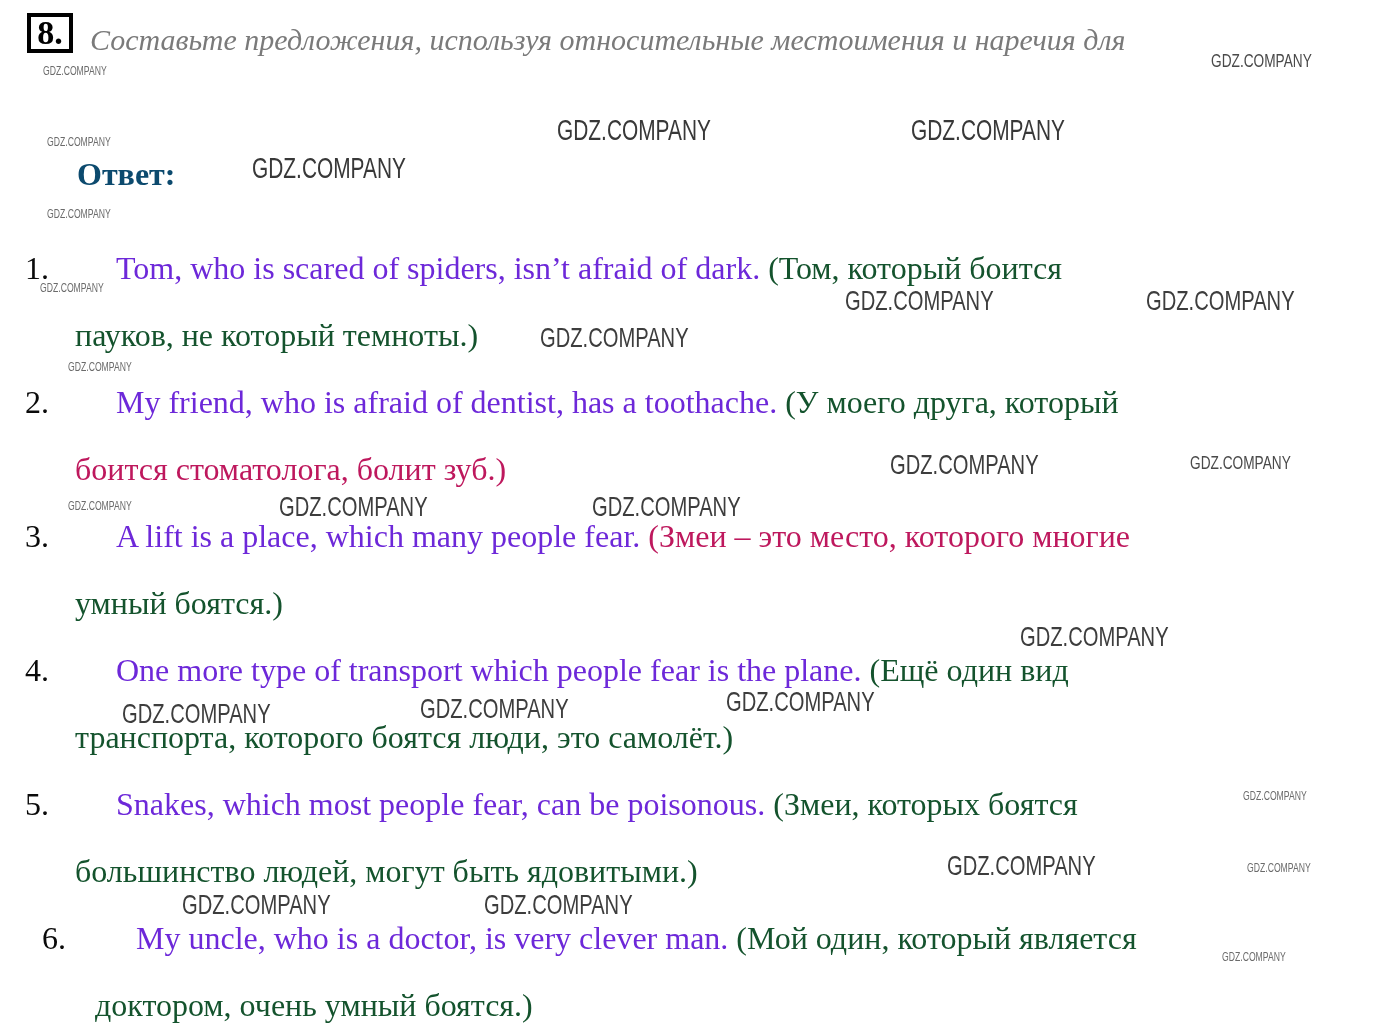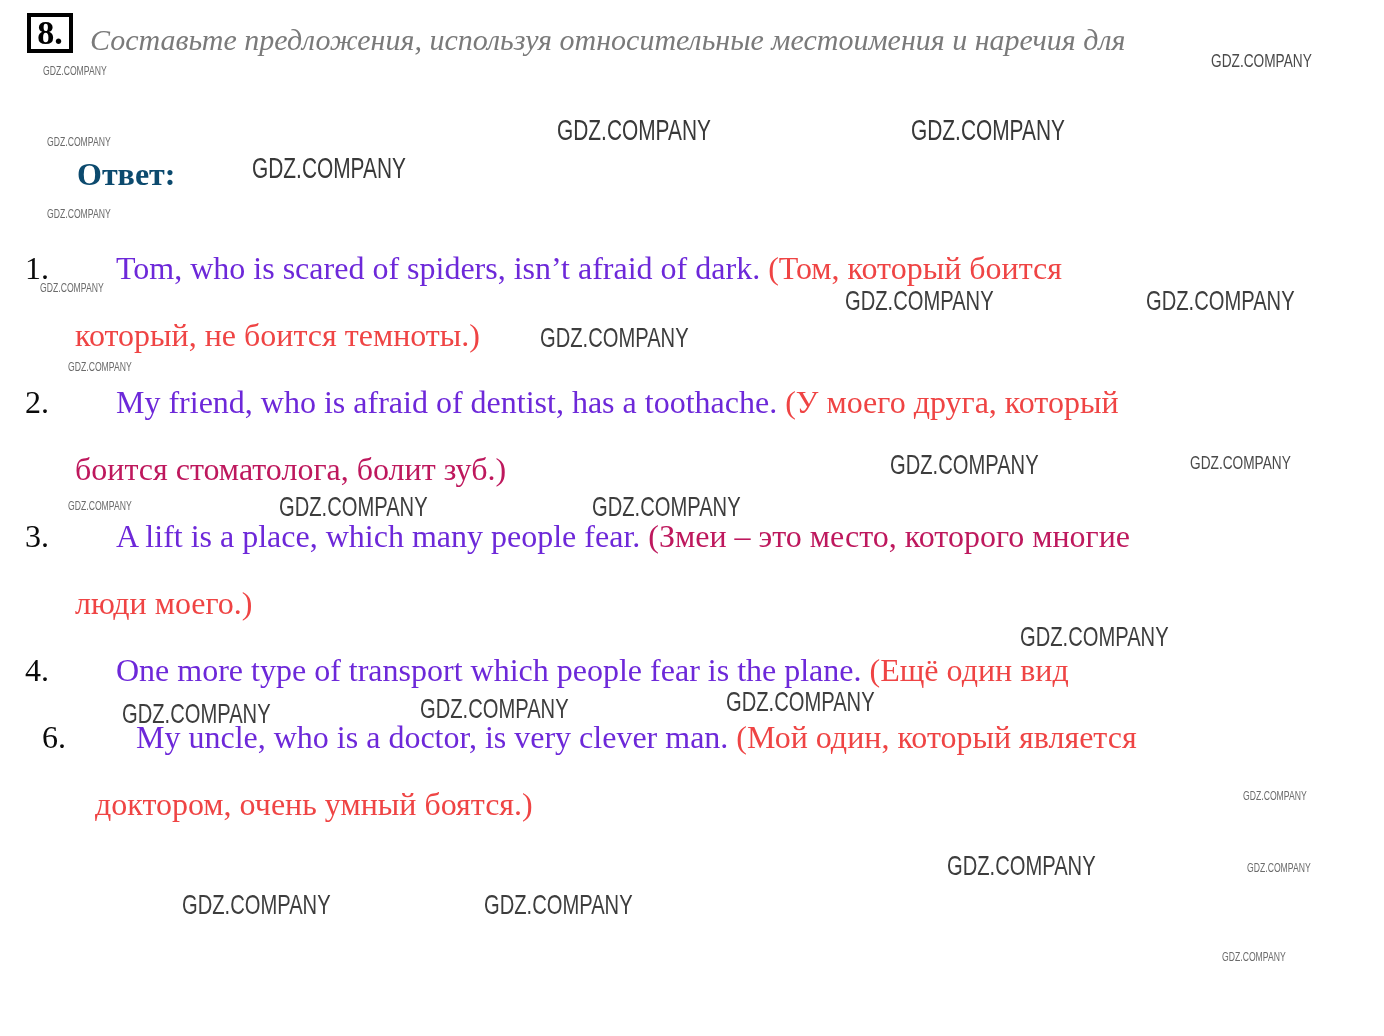--- a/index.html
+++ b/index.html
@@ -38,21 +38,21 @@
     font-size:32px;line-height:67px;color:#101010;
   }
   .item{
     padding-left:50px;text-indent:-50px;
     white-space:nowrap;
   }
   .item .num{display:inline-block;width:50px;text-indent:0;color:#0a0a0a;}
   .item.item-last{padding-left:70px;text-indent:-53px;}
   .item.item-last .num{width:53px;}
   .en{color:#6d28d9;margin-left:41px;}
-  .ru{color:#ef4444;}
+  .ru{color:#14532d;}
   .ru.faded{color:#be185d;}
   
   .wm{
     position:absolute;
     font-family:"Liberation Sans",sans-serif;
     color:#3d3d3d;
     white-space:nowrap;
     transform:scaleX(0.72);
     transform-origin:left top;
   }
@@ -73,37 +73,42 @@
   <div class="intro">
     <span class="l1">Составьте предложения, используя относительные местоимения и наречия для</span><br>
   </div>
 
   <div class="answer-label">Ответ:</div>
 
   <div class="list">
 
     <div class="item">
       <span class="num">1.</span><span class="en">Tom, who is scared of spiders, isn’t afraid of dark.</span><span class="ru"> (Том, который боится</span><br>
-      <span class="ru">который, не боится темноты.)</span>
+      <span class="ru">пауков, не который темноты.)</span>
     </div>
 
     <div class="item">
       <span class="num">2.</span><span class="en">My friend, who is afraid of dentist, has a toothache.</span><span class="ru"> (У моего друга, который</span><br>
       <span class="ru faded">боится стоматолога, болит зуб.)</span>
     </div>
 
     <div class="item">
       <span class="num">3.</span><span class="en">A lift is a place, which many people fear.</span><span class="ru faded"> (Змеи – это место, которого многие</span><br>
-      <span class="ru">люди моего.)</span>
+      <span class="ru">умный боятся.)</span>
     </div>
 
     <div class="item">
       <span class="num">4.</span><span class="en">One more type of transport which people fear is the plane.</span><span class="ru"> (Ещё один вид</span><br>
+      <span class="ru">транспорта, которого боятся люди, это самолёт.)</span>
     </div>
 
+    <div class="item">
+      <span class="num">5.</span><span class="en">Snakes, which most people fear, can be poisonous.</span><span class="ru"> (Змеи, которых боятся</span><br>
+      <span class="ru">большинство людей, могут быть ядовитыми.)</span>
+    </div>
 
     <div class="item item-last">
       <span class="num">6.</span><span class="en">My uncle, who is a doctor, is very clever man.</span><span class="ru"> (Мой один, который является</span><br>
       <span class="ru">доктором, очень умный боятся.)</span>
     </div>
 
   </div>
 
   <div>
     <span class="wm wm-tiny" style="left:43px;top:64px">GDZ.COMPANY</span>

